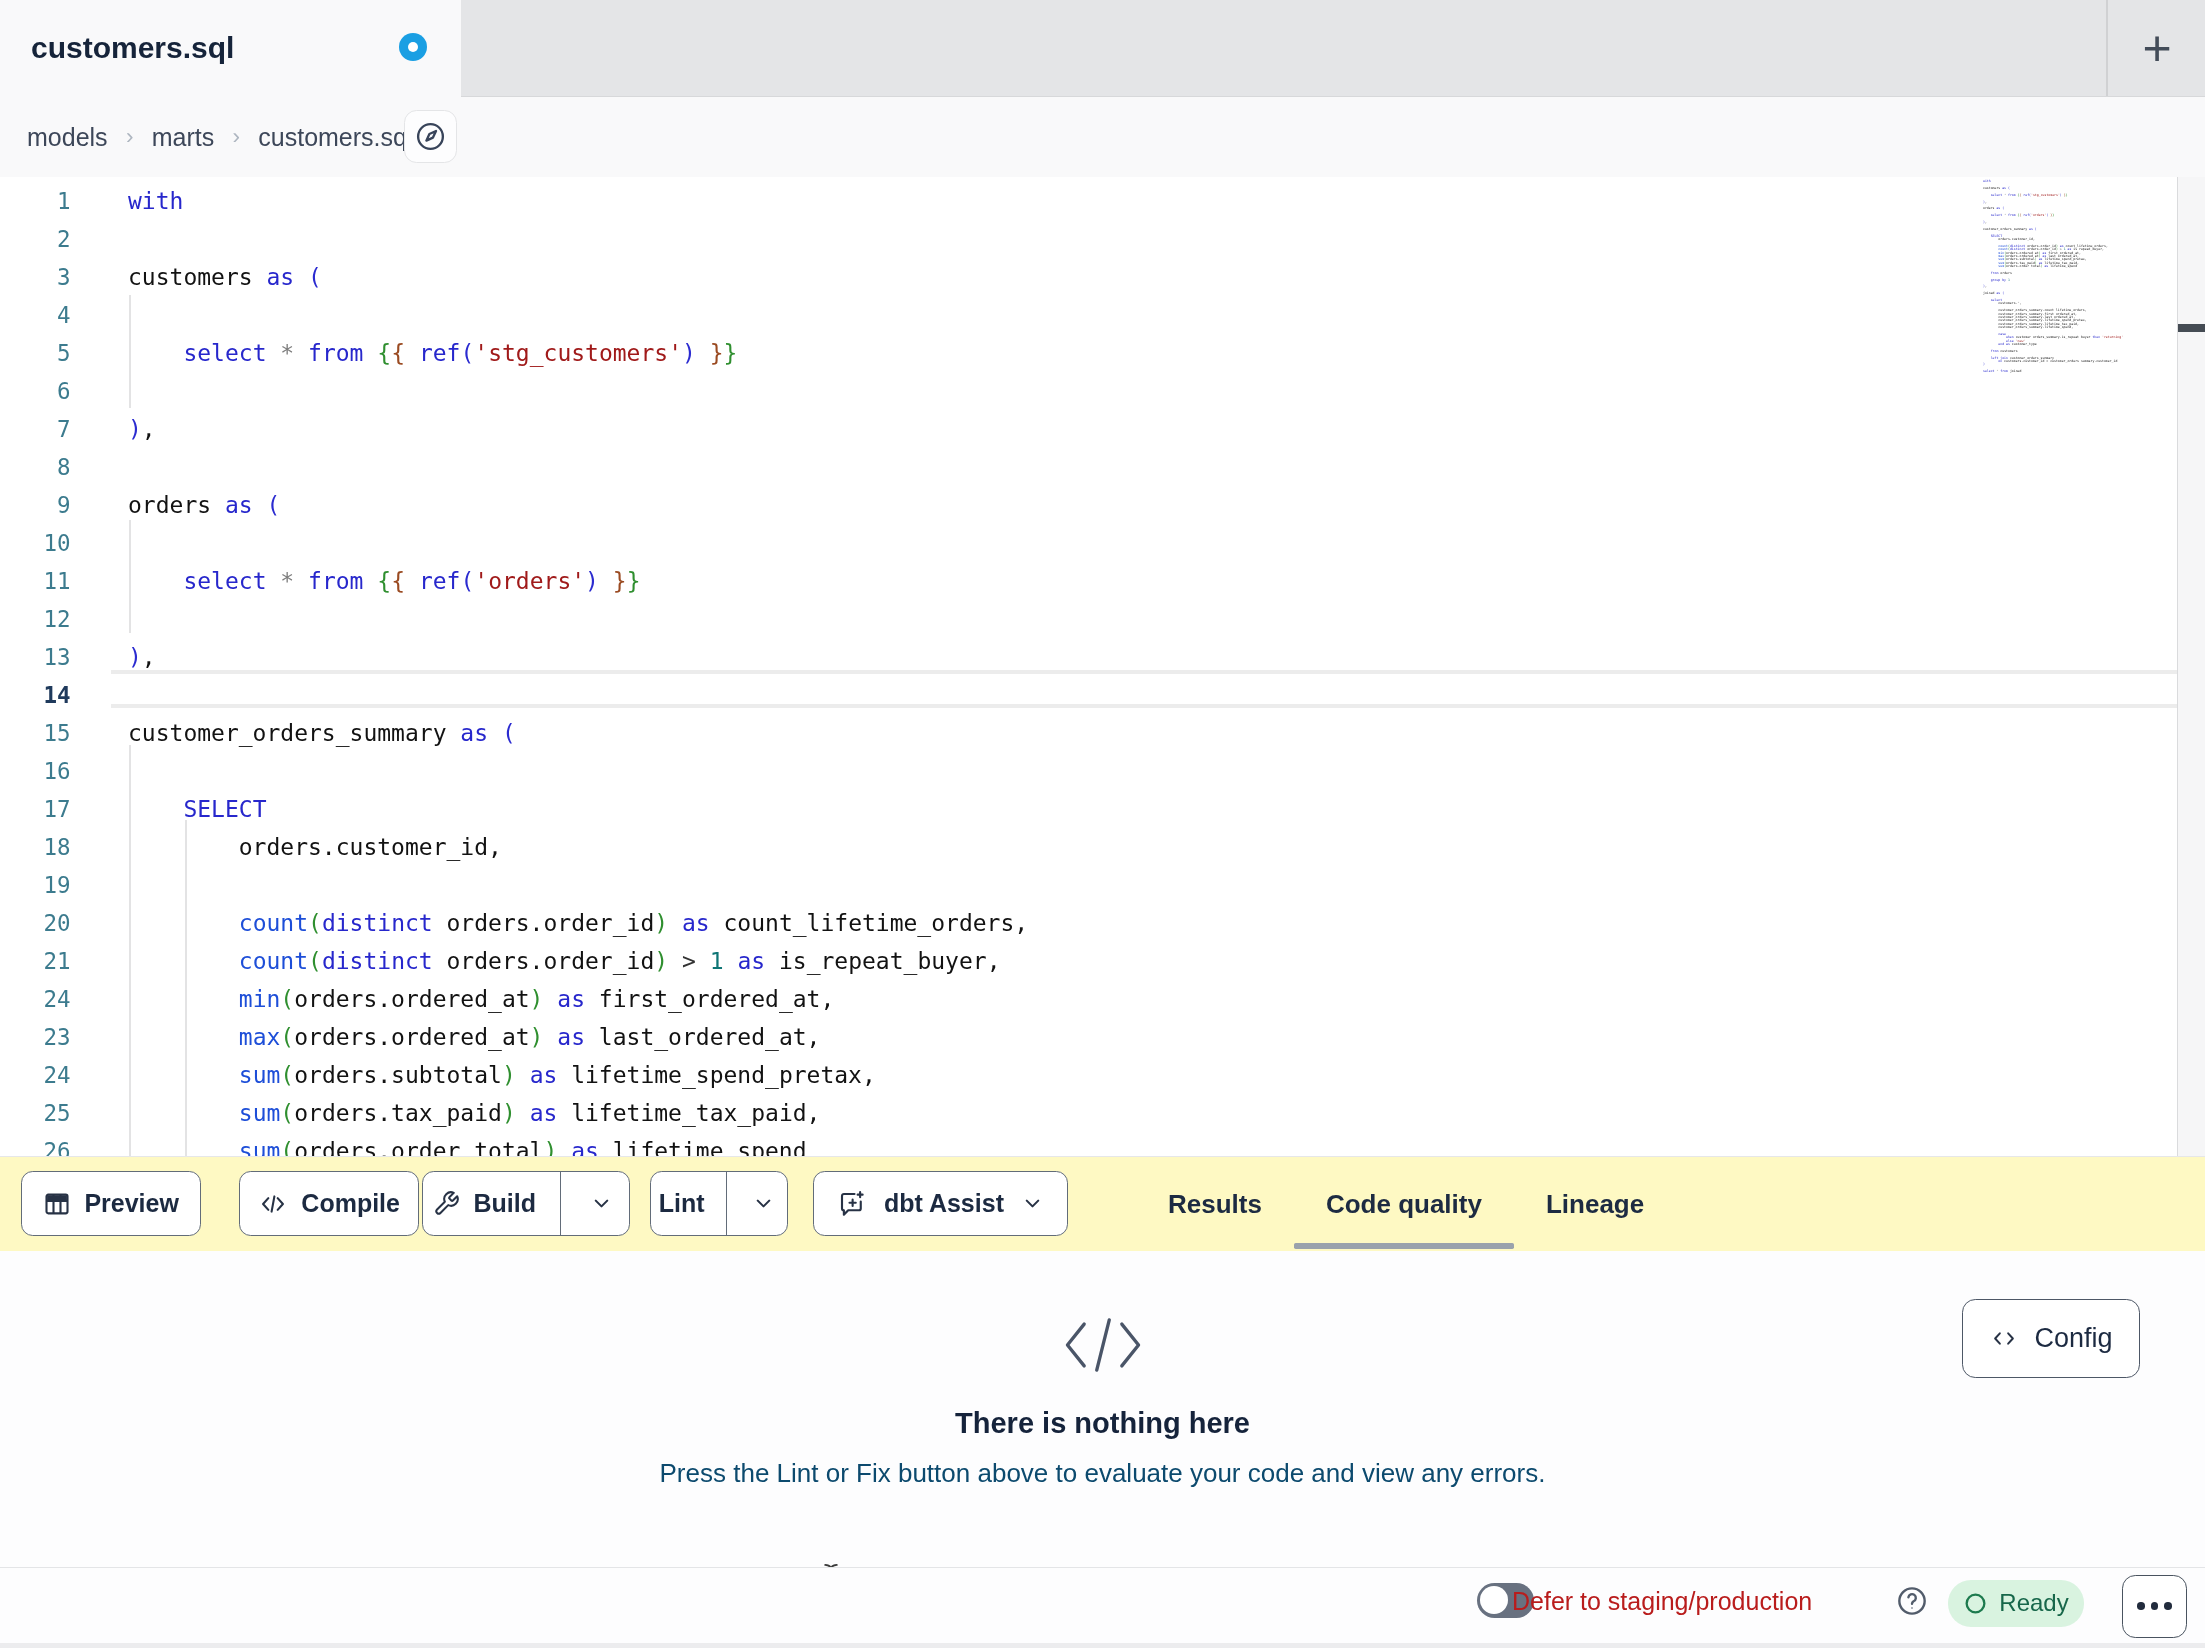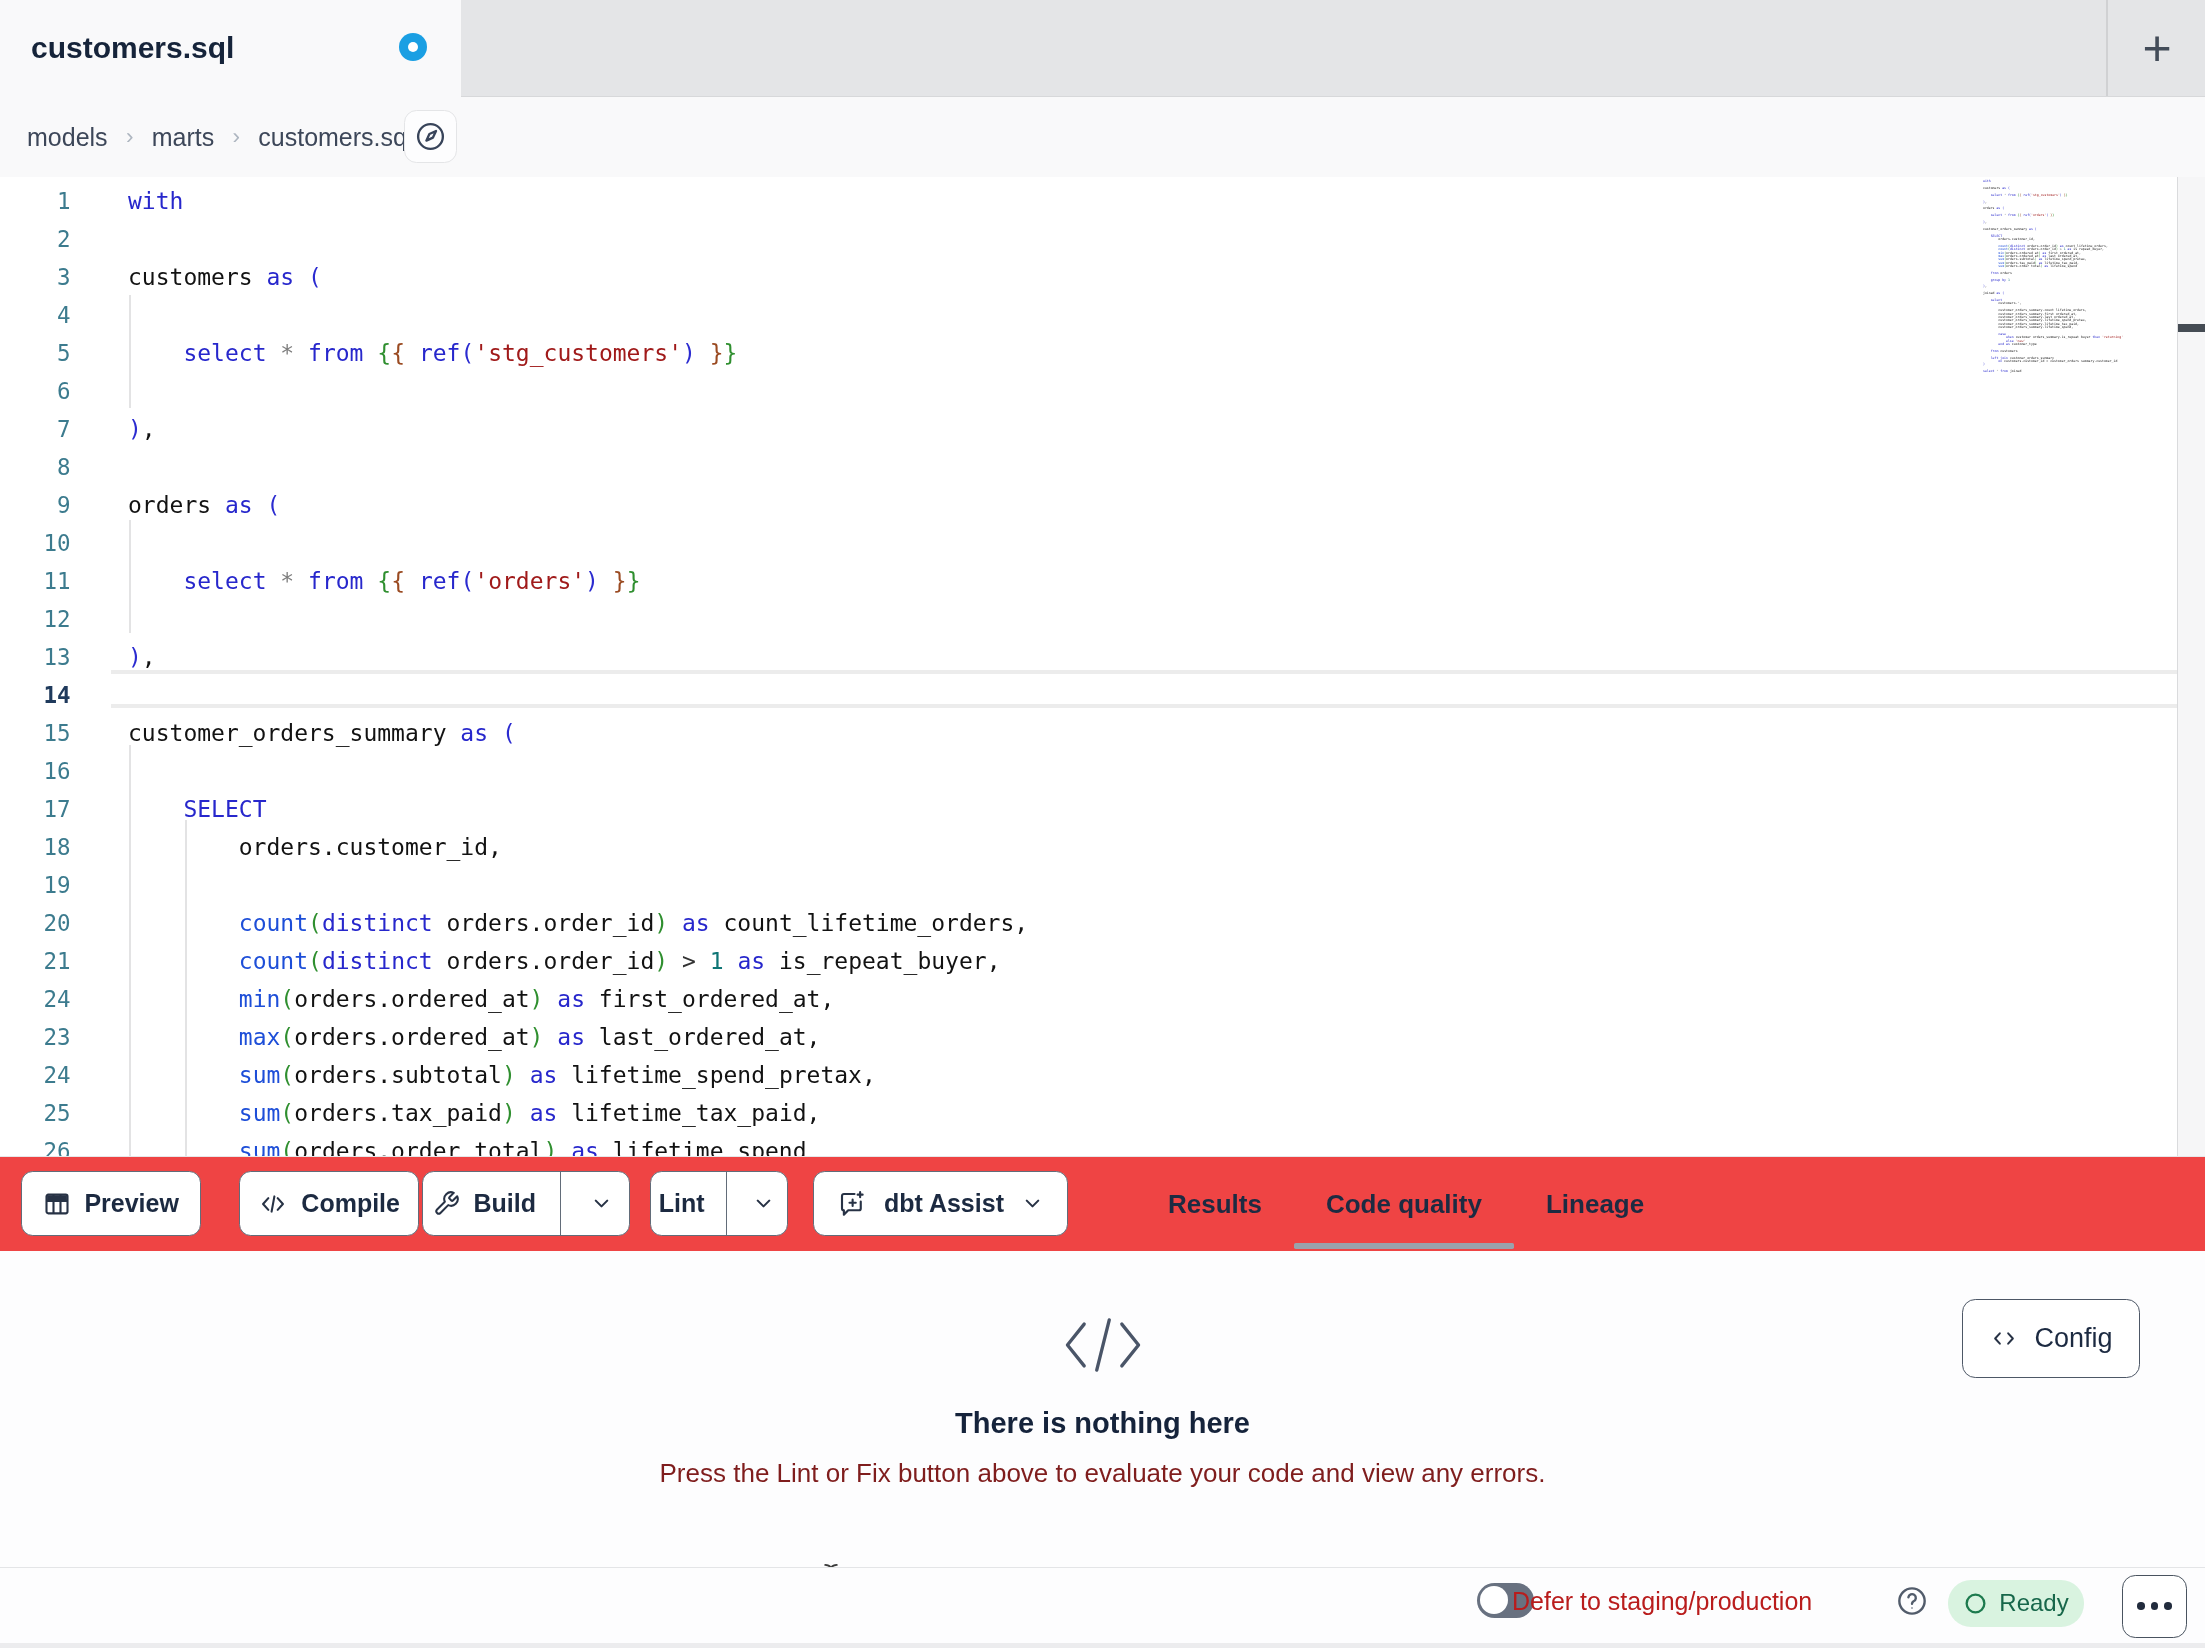--- a/index.html
+++ b/index.html
@@ -35,38 +35,38 @@
                border-top:4.2px solid #ececec;border-bottom:4.2px solid #ececec;box-sizing:border-box;}
   .iguide{position:absolute;width:1.7px;background:#e3e3e4;}
   .tk-kw{color:#2727cc;} .tk-fn{color:#1d4ed8;} .tk-str{color:#a01a1a;} .tk-num{color:#0f7575;}
   .tk-op{color:#333;} .tk-star{color:#7d7d7d;} .tk-b0{color:#2b2bd0;} .tk-b1{color:#2f8f2f;} .tk-b2{color:#9a4a21;}
   .minimap{position:absolute;left:1983px;top:3.3px;width:175px;font-family:"DejaVu Sans Mono",monospace;
            font-size:3.2px;white-space:pre;color:#222;}
   .minimap .cl{height:3.4px;line-height:3.4px;}
   .scrollstrip{position:absolute;left:2177px;top:177px;width:28px;height:979px;background:#f6f6f7;border-left:1.7px solid #dadbdd;box-sizing:border-box;}
   .scrollthumb{position:absolute;left:0;top:147px;width:100%;height:8.3px;background:#454c54;}
   
-  .toolbar{position:absolute;top:1156px;left:0;width:2205px;height:95px;background:#ef4444;border-top:0.8px solid #e6e7e9;box-sizing:border-box;}
+  .toolbar{position:absolute;top:1156px;left:0;width:2205px;height:95px;background:#fef9c3;border-top:0.8px solid #e6e7e9;box-sizing:border-box;}
   .btn{position:absolute;top:14px;height:65px;background:#fff;border:1.7px solid #626c79;border-radius:11.7px;
        display:flex;align-items:center;justify-content:center;gap:13.3px;color:#1c2a41;font-size:25px;font-weight:600;
        font-family:"Liberation Sans",sans-serif;box-sizing:border-box;padding:0;}
   .btn .cell{display:flex;align-items:center;justify-content:center;gap:13.3px;height:100%;}
   .btn .divider{width:1.7px;height:100%;background:#626c79;}
   .tabs{position:absolute;left:1136px;top:0;height:94px;display:flex;}
   .tabitem{padding:0 32px;display:flex;align-items:center;font-size:26px;font-weight:600;color:#1d2b42;position:relative;cursor:pointer;}
   .tabitem.active::after{content:'';position:absolute;left:0;right:0;bottom:2.5px;height:5.8px;background:#9aa2ac;border-radius:1.7px;}
   
   .panel{position:absolute;top:1251px;left:0;width:2205px;height:317px;background:#fdfdfe;}
   .config-btn{position:absolute;left:1962px;top:48px;width:178px;height:79px;border:1.7px solid #4d5766;border-radius:13.3px;
               background:#fff;display:flex;align-items:center;justify-content:center;gap:15px;font-size:27px;font-weight:400;
               color:#1c2a41;font-family:"Liberation Sans",sans-serif;box-sizing:border-box;}
   .empty{position:absolute;left:0;top:0;width:100%;text-align:center;}
   .empty-icon{margin-top:60px;display:inline-block;}
   .empty-title{font-size:29px;font-weight:700;color:#15233b;margin-top:25px;}
-  .empty-sub{font-size:26px;color:#7f1d1d;margin-top:18.3px;}
+  .empty-sub{font-size:26px;color:#0c4a6e;margin-top:18.3px;}
   
   .statusbar{position:absolute;top:1567px;left:0;width:2205px;height:81px;background:#fdfdfe;border-top:0.8px solid #e4e5e7;
              border-bottom:5.8px solid #ececee;box-sizing:border-box;}
   .toggle{position:absolute;left:1477px;top:15px;width:57px;height:35px;border-radius:17.5px;background:#687180;}
   .toggle-knob{position:absolute;left:3.3px;top:3.3px;width:28px;height:28px;border-radius:50%;background:#fff;}
   .defer-label{position:absolute;left:1512px;top:15px;height:37px;line-height:37px;font-size:25px;color:#b91c1c;}
   .help{position:absolute;left:1896px;top:16.7px;}
   .ready{position:absolute;left:1948px;top:11.7px;width:136px;height:47px;border-radius:23px;background:var(--ready_bg);
          color:var(--ready_fg);display:flex;align-items:center;justify-content:center;gap:11px;font-size:24px;font-weight:500;}
   .more-btn{position:absolute;left:2122px;top:6.7px;width:65px;height:63px;border:1.7px solid #49535f;border-radius:13.3px;background:#fff;

